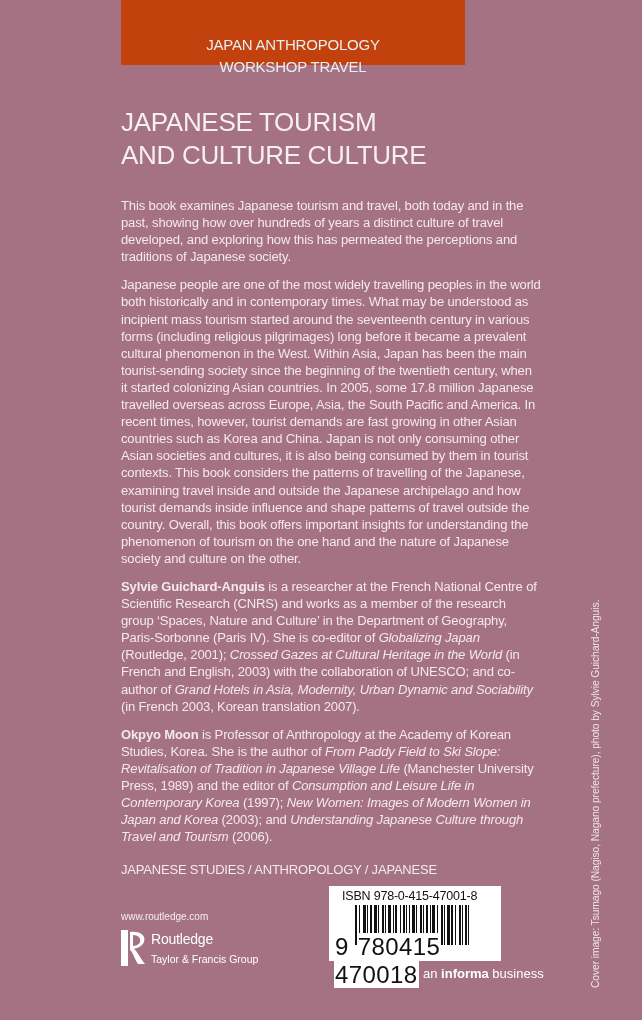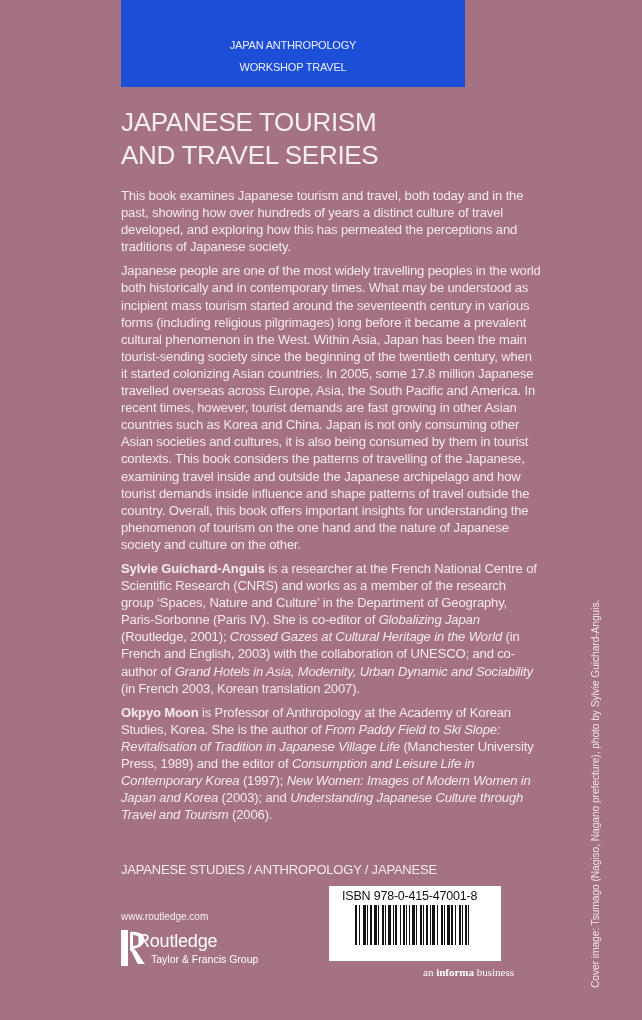--- a/index.html
+++ b/index.html
@@ -1,71 +1,71 @@
 <!DOCTYPE html>
 <html><head>
 <meta charset="utf-8">
 <style>
   html, body { margin:0; padding:0; }
   body {
     width:642px; height:1020px; background:#a57283; position:relative; overflow:hidden;
     font-family:"Liberation Sans", sans-serif; color:#f3e9ee;
   }
   .series-block {
-    position:absolute; left:121px; top:0; width:344px; height:87px; background:#1d4ed8;
-    color:#e9eef2; text-align:center; font-size:11px; line-height:22px;
+    position:absolute; left:121px; top:0; width:344px; height:65px; background:#c2410c;
+    color:#e9eef2; text-align:center; font-size:15px; line-height:22px;
   }
   .series-block .inner { position:absolute; left:0; right:0; top:34px; letter-spacing:-0.2px; }
   .title {
     position:absolute; left:121px; top:106px; font-size:26px; line-height:33px; color:#f6eef2;
     letter-spacing:-0.3px; font-weight:normal;
   }
   .body-text {
     position:absolute; left:121px; top:186px; width:420px; font-size:13.05px; line-height:17.1px;
     letter-spacing:-0.15px;
   }
-  .body-text p { margin:1px 0 7px 0; }
+  .body-text p { margin:11px 0 7px 0; }
   .body-text p.last { margin-bottom:0; }
   .body-text b { font-weight:bold; }
   .subjects {
     position:absolute; left:121px; top:862px; font-size:13px; letter-spacing:-0.2px;
   }
   .isbn-box {
     position:absolute; left:329px; top:886px; width:172px; height:75px; background:#ffffff; color:#111;
   }
   .isbn-label { position:absolute; left:13px; top:3px; font-size:12.5px; letter-spacing:-0.2px; }
   .barcode { position:absolute; left:26px; top:19px; height:40px; width:140px; display:flex; align-items:stretch; }
   .barcode span { display:block; background:#111; height:100%; }
   .barcode span.gap { background:transparent; }
   .isbn-digits { position:absolute; left:5px; top:47px; font-size:24px; letter-spacing:0.4px; }
   .isbn-digits .d { background:#fff; padding:0 1px; }
-  .informa { position:absolute; left:423px; top:966px; font-size:11px; color:#fff;font-family:Liberation Serif, serif; }
+  .informa { position:absolute; left:423px; top:966px; font-size:13px; color:#fff; }
   .informa b { font-weight:bold; }
   .website { position:absolute; left:121px; top:911px; font-size:10px; color:#f5eef2; }
   .pub-logo { position:absolute; left:121px; top:930px; width:26px; height:36px; }
-  .pub-name { position:absolute; left:137px; top:931px; font-size:18px; color:#fff; letter-spacing:-0.2px; }
+  .pub-name { position:absolute; left:151px; top:931px; font-size:14px; color:#fff; letter-spacing:-0.2px; }
   .pub-group { position:absolute; left:151px; top:953px; font-size:10.5px; color:#fff; }
   .credit {
     position:absolute; left:590px; top:988px; transform-origin:0 0; transform:rotate(-90deg);
     white-space:nowrap; font-size:10.3px; color:#efe4ea; letter-spacing:-0.1px;
   }
 </style>
 </head>
 <body>
 
 <div class="series-block">
   <div class="inner">
     <div>JAPAN ANTHROPOLOGY</div>
     <div>WORKSHOP TRAVEL</div>
   </div>
 </div>
 
 <div class="title">
   <div>JAPANESE TOURISM</div>
-  <div>AND TRAVEL SERIES</div>
+  <div>AND CULTURE CULTURE</div>
 </div>
 
 <div class="body-text">
   <p>This book examines Japanese tourism and travel, both today and in the past, showing how over hundreds of years a distinct culture of travel developed, and exploring how this has permeated the perceptions and traditions of Japanese society.</p>
   <p>Japanese people are one of the most widely travelling peoples in the world both historically and in contemporary times. What may be understood as incipient mass tourism started around the seventeenth century in various forms (including religious pilgrimages) long before it became a prevalent cultural phenomenon in the West. Within Asia, Japan has been the main tourist-sending society since the beginning of the twentieth century, when it started colonizing Asian countries. In 2005, some 17.8 million Japanese travelled overseas across Europe, Asia, the South Pacific and America. In recent times, however, tourist demands are fast growing in other Asian countries such as Korea and China. Japan is not only consuming other Asian societies and cultures, it is also being consumed by them in tourist contexts. This book considers the patterns of travelling of the Japanese, examining travel inside and outside the Japanese archipelago and how tourist demands inside influence and shape patterns of travel outside the country. Overall, this book offers important insights for understanding the phenomenon of tourism on the one hand and the nature of Japanese society and culture on the other.</p>
   <p><b>Sylvie Guichard-Anguis</b><span> is a researcher at the French National Centre of Scientific Research (CNRS) and works as a member of the research group ‘Spaces, Nature and Culture’ in the Department of Geography, Paris-Sorbonne (Paris IV). She is co-editor of </span><i>Globalizing Japan</i><span> (Routledge, 2001); </span><i>Crossed Gazes at Cultural Heritage in the World</i><span> (in French and English, 2003) with the collaboration of UNESCO; and co-author of </span><i>Grand Hotels in Asia, Modernity, Urban Dynamic and Sociability</i><span> (in French 2003, Korean translation 2007).</span></p>
   <p class="last"><b>Okpyo Moon</b><span> is Professor of Anthropology at the Academy of Korean Studies, Korea. She is the author of </span><i>From Paddy Field to Ski Slope: Revitalisation of Tradition in Japanese Village Life</i><span> (Manchester University Press, 1989) and the editor of </span><i>Consumption and Leisure Life in Contemporary Korea</i><span> (1997); </span><i>New Women: Images of Modern Women in Japan and Korea</i><span> (2003); and </span><i>Understanding Japanese Culture through Travel and Tourism</i><span> (2006).</span></p>
 </div>
 
 <div class="subjects">JAPANESE STUDIES / ANTHROPOLOGY / JAPANESE</div>
@@ -143,16 +143,17 @@
     <span style="width:1px"></span>
       <span class="gap" style="width:3px"></span>
       <span style="width:2px"></span>
       <span class="gap" style="width:1px"></span>
     <span style="width:1px"></span>
       <span class="gap" style="width:2px"></span>
       <span style="width:2px"></span>
       <span class="gap" style="width:1px"></span>
     <span style="width:1px"></span>
   </div>
+  <div class="isbn-digits"><span class="d">9</span> <span class="d">780415</span> <span class="d">470018</span></div>
 </div>
 <div class="informa"><span>an </span><b>informa</b><span> business</span></div>
 
 <div class="credit">Cover image: Tsumago (Nagiso, Nagano prefecture), photo by Sylvie Guichard-Anguis.</div>
 
 </body></html>

